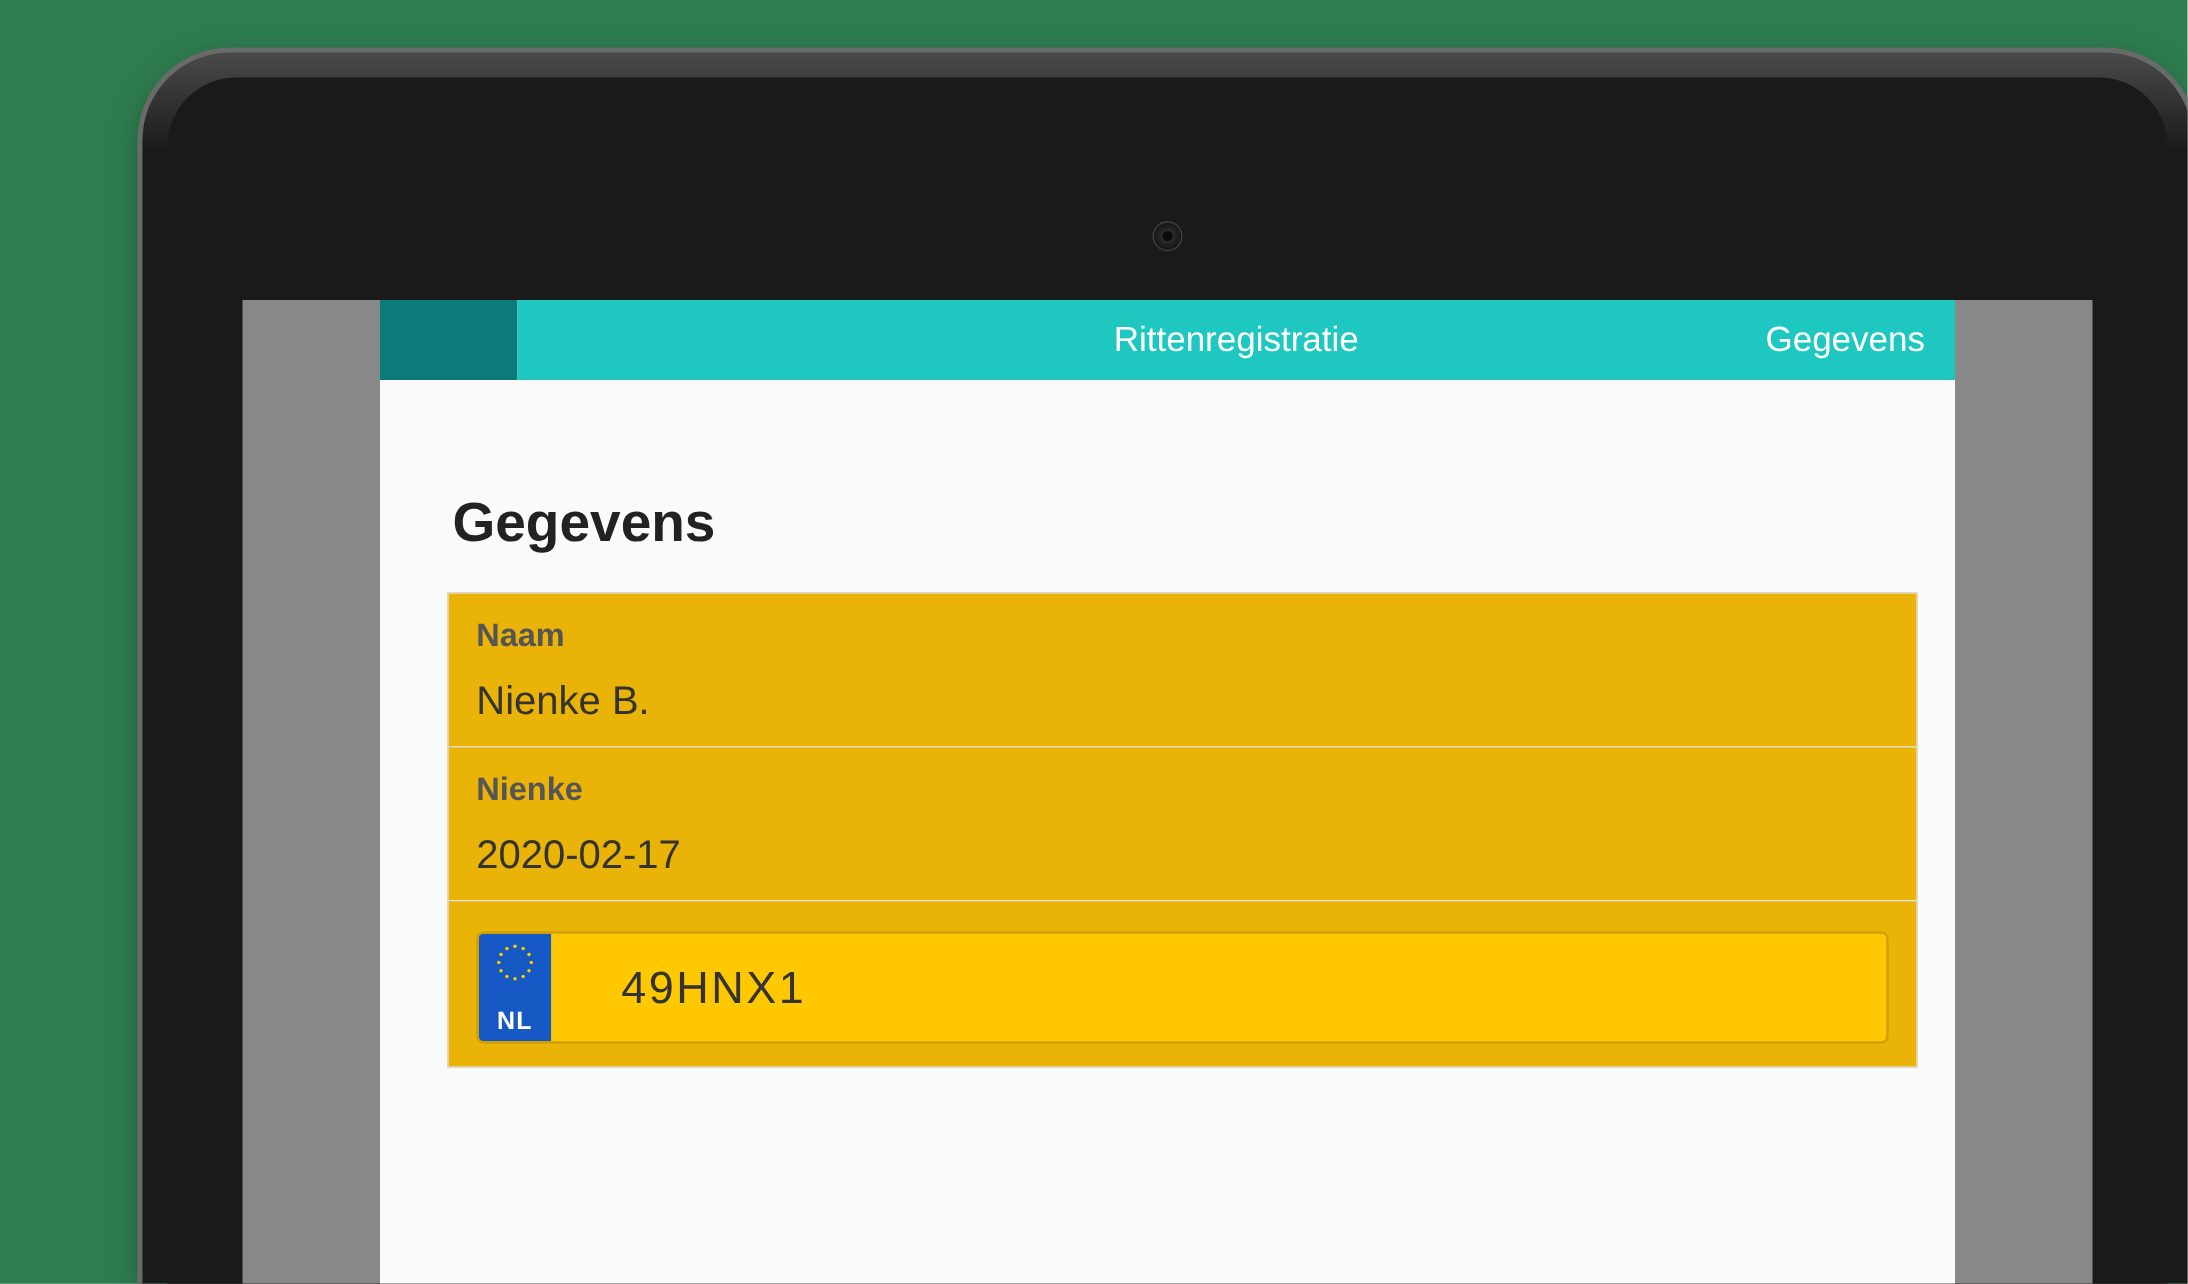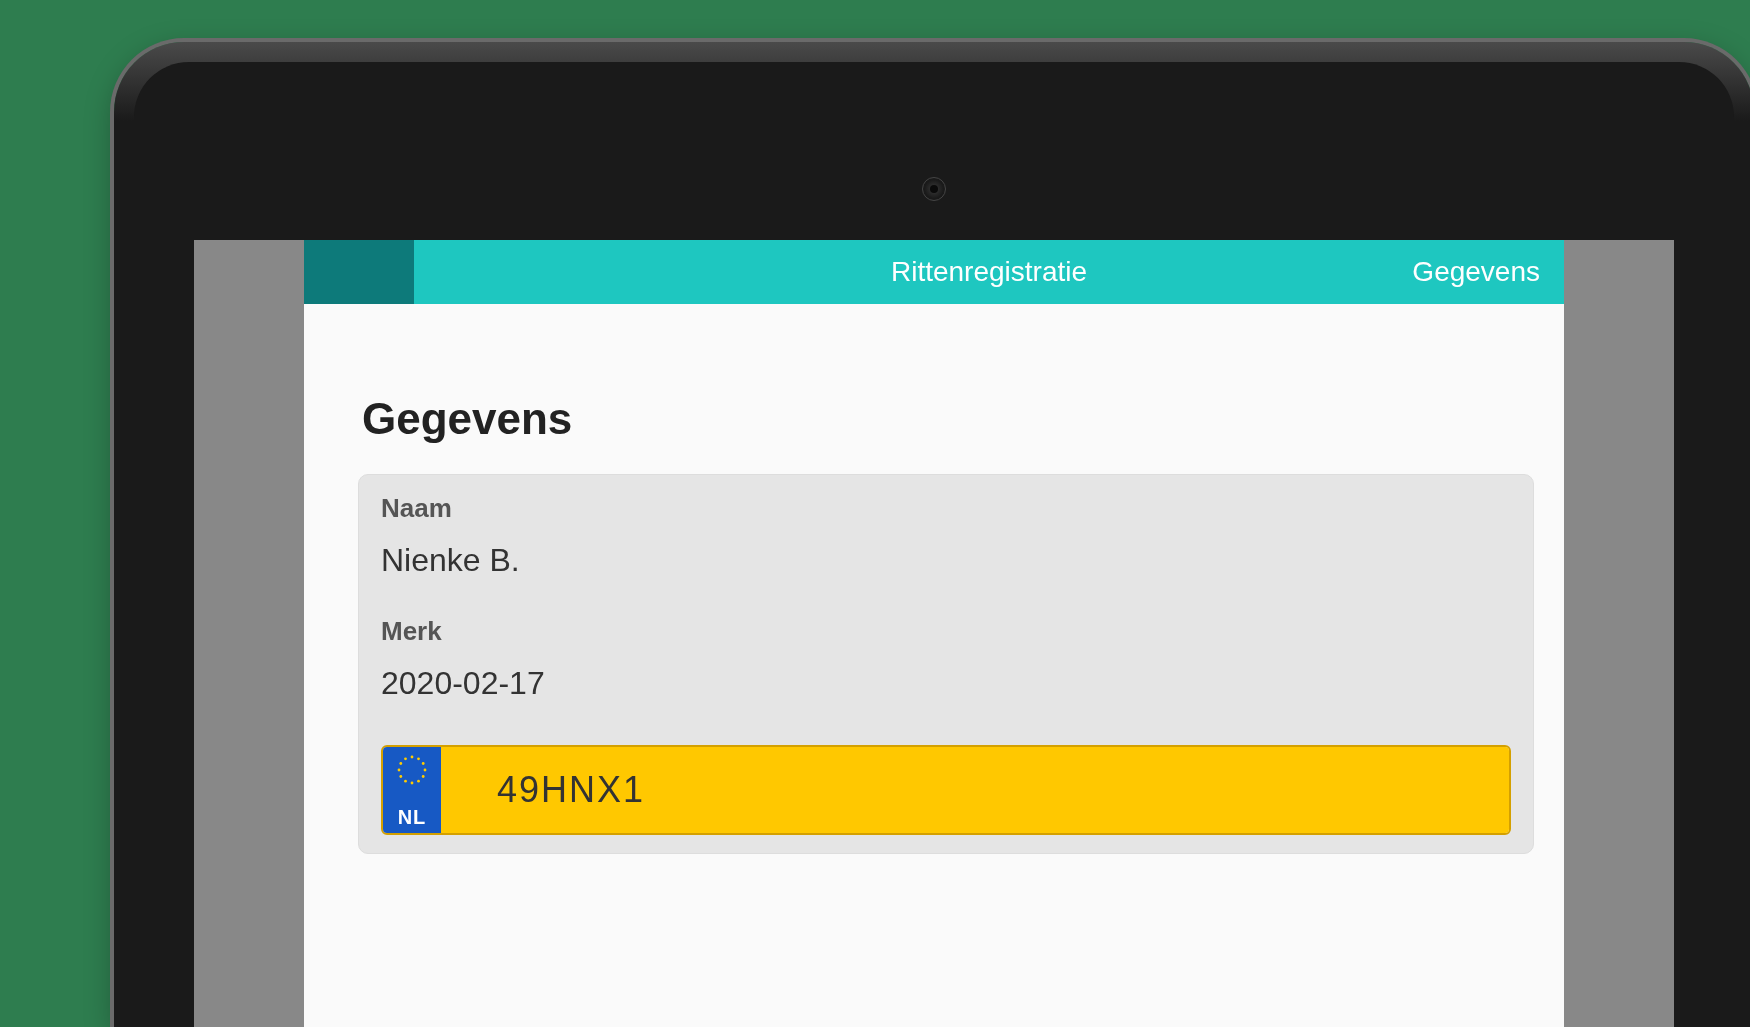--- a/index.html
+++ b/index.html
@@ -109,23 +109,23 @@
     }
     .section-title {
       font-size: 44px;
       font-weight: 700;
       color: #222;
       margin-top: 50px;
       margin-bottom: 30px;
       padding-left: 4px;
     }
     .card {
-      background: #e5e5e5;
+      background: #eab308;
       border: 1px solid #ddd;
-      border-radius: 10px;
+      border-radius: 0;
       overflow: hidden;
     }
     .field {
       padding: 18px 22px;
       border-bottom: 1px solid #e5e5e5;
     }
     .field:last-child {
       border-bottom: none;
     }
     .field-label {
@@ -202,21 +202,21 @@
           <h1 class="section-title">Gegevens</h1>
 
           <div class="card">
 
             <div class="field">
               <div class="field-label">Naam</div>
               <div class="field-value">Nienke B.</div>
             </div>
 
             <div class="field">
-              <div class="field-label">Merk</div>
+              <div class="field-label">Nienke</div>
               <div class="field-value">2020-02-17</div>
             </div>
 
             <div class="field">
               <div class="license-plate">
                 <div class="plate-blue">
                   <div class="eu-stars">
                     <svg viewBox="0 0 34 34">
                       <g fill="#ffcc00">
                         <circle cx="17" cy="4" r="1.4"></circle>

